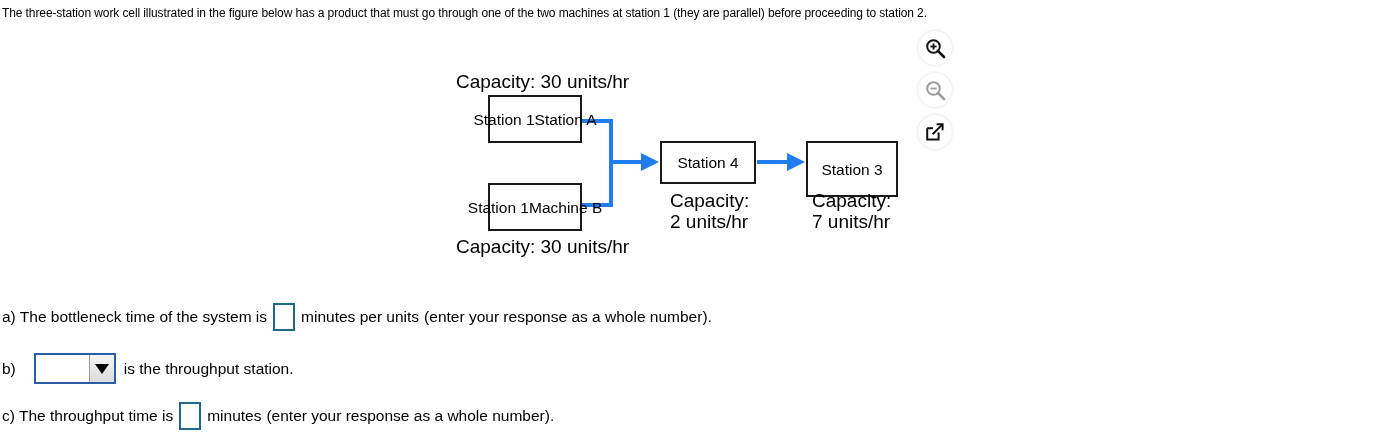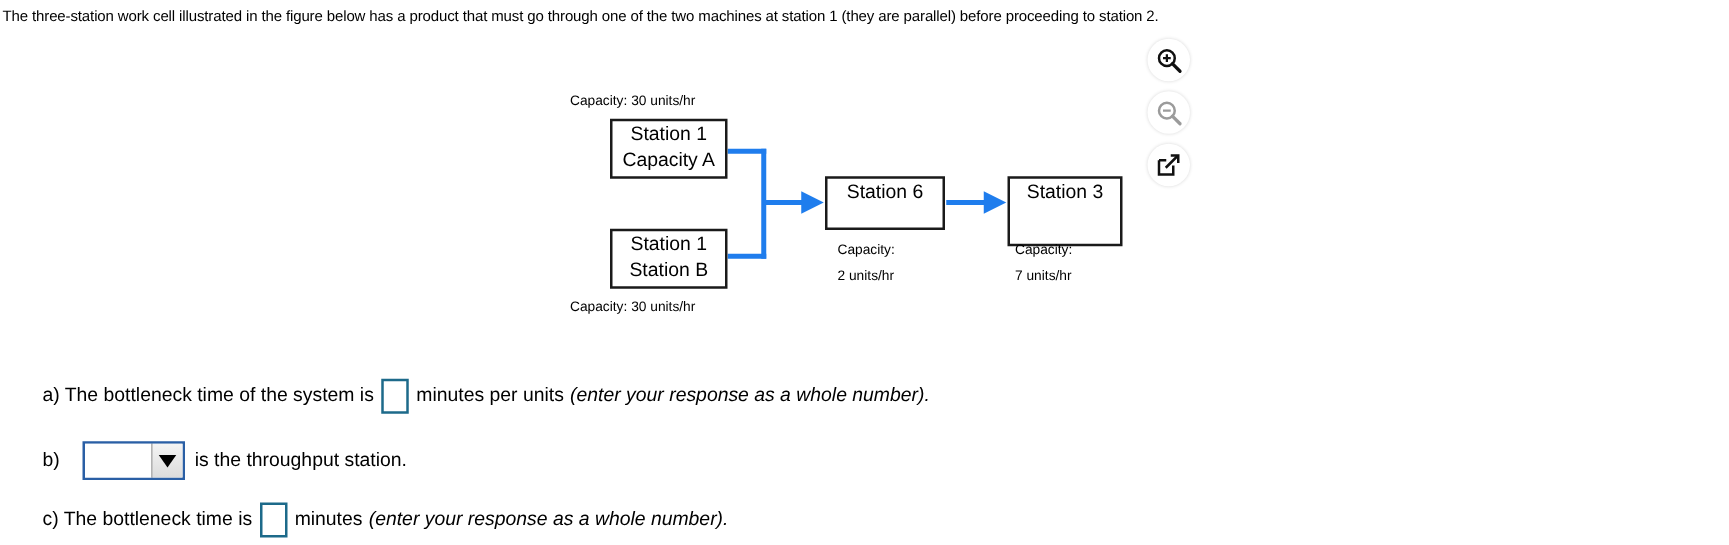--- a/index.html
+++ b/index.html
@@ -62,59 +62,59 @@
     top: 0;
     width: 1000px;
     height: 270px;
   }
   .dbox {
     position: absolute;
     border: 2px solid #1a1a1a;
     background: #ffffff;
     box-sizing: border-box;
     display: flex;
-    flex-direction: column;
-    align-items: center;
+    flex-direction: row;
+    align-items: center;
+    justify-content: center;
     font-size: 15.5px;
     line-height: 21px;
   }
   .dbox span { white-space: nowrap; }
 
   #box-m-a { left: 488px; top: 95px;  width: 94px; height: 48px; }
   #box-m-b { left: 488px; top: 183px; width: 94px; height: 48px; }
   #box-s2   { left: 660px; top: 141px; width: 96px; height: 43px; }
   #box-s3   { left: 806px; top: 141px; width: 92px; height: 56px; }
 
   .dlabel {
     position: absolute;
-    font-size: 11px;
+    font-size: 19px;
     line-height: 21px;
     white-space: nowrap;
   }
   #cap-a  { left: 456px; top: 71px; }
   #cap-b  { left: 456px; top: 236px; }
   #cap-s2 { left: 670px; top: 190px; }
   #cap-s3 { left: 812px; top: 190px; }
   .dlabel .l2 { display: block; }
 
   
   .qline {
     position: absolute;
     font-size: 15.5px;
     line-height: 20px;
     white-space: nowrap;
     display: flex;
     align-items: center;
-    margin-left: 32px;
   }
   #q-a { left: 2px; top: 303px; }
   #q-b { left: 2px; top: 353px; }
   #q-c { left: 2px; top: 402px; }
 
-  .ital { font-style: italic; }
+  .ital { }
 
   .ansbox {
     display: inline-block;
     width: 22px;
     height: 28px;
     border: 2px solid #1d6a8a;
     background: #ffffff;
     box-sizing: border-box;
     margin: 0 6px;
     vertical-align: middle;
@@ -205,30 +205,30 @@
 
     <line x1="611" y1="162" x2="645" y2="162" stroke="#1f7ded" stroke-width="4"></line>
     <polygon points="641,153 659,162 641,171" fill="#1f7ded"></polygon>
 
     <line x1="757" y1="162" x2="791" y2="162" stroke="#1f7ded" stroke-width="4"></line>
     <polygon points="787,153 805,162 787,171" fill="#1f7ded"></polygon>
   </svg>
 
   <div class="dbox" id="box-m-a">
     <span>Station 1</span>
-    <span>Capacity A</span>
+    <span>Station A</span>
   </div>
 
   <div class="dbox" id="box-m-b">
     <span>Station 1</span>
-    <span>Station B</span>
+    <span>Machine B</span>
   </div>
 
   <div class="dbox" id="box-s2">
-    <span>Station 6</span>
+    <span>Station 4</span>
   </div>
 
   <div class="dbox" id="box-s3">
     <span>Station 3</span>
   </div>
 
   <div class="dlabel" id="cap-a">Capacity: 30 units/hr</div>
   <div class="dlabel" id="cap-b">Capacity: 30 units/hr</div>
 
   <div class="dlabel" id="cap-s2">
@@ -255,18 +255,18 @@
   <div class="dropdown">
     <div class="dd-field"></div>
     <div class="dd-btn">
       <span class="tri"></span>
     </div>
   </div>
   <span>is the throughput station.</span>
 </div>
 
 <div class="qline" id="q-c">
-  <span>c) The bottleneck time is</span>
+  <span>c) The throughput time is</span>
   <input class="ansbox" type="text" value="" style="">
   <span>minutes</span>
   <span class="sp"></span>
   <span class="ital">(enter your response as a whole number).</span>
 </div>
 
 </body></html>

